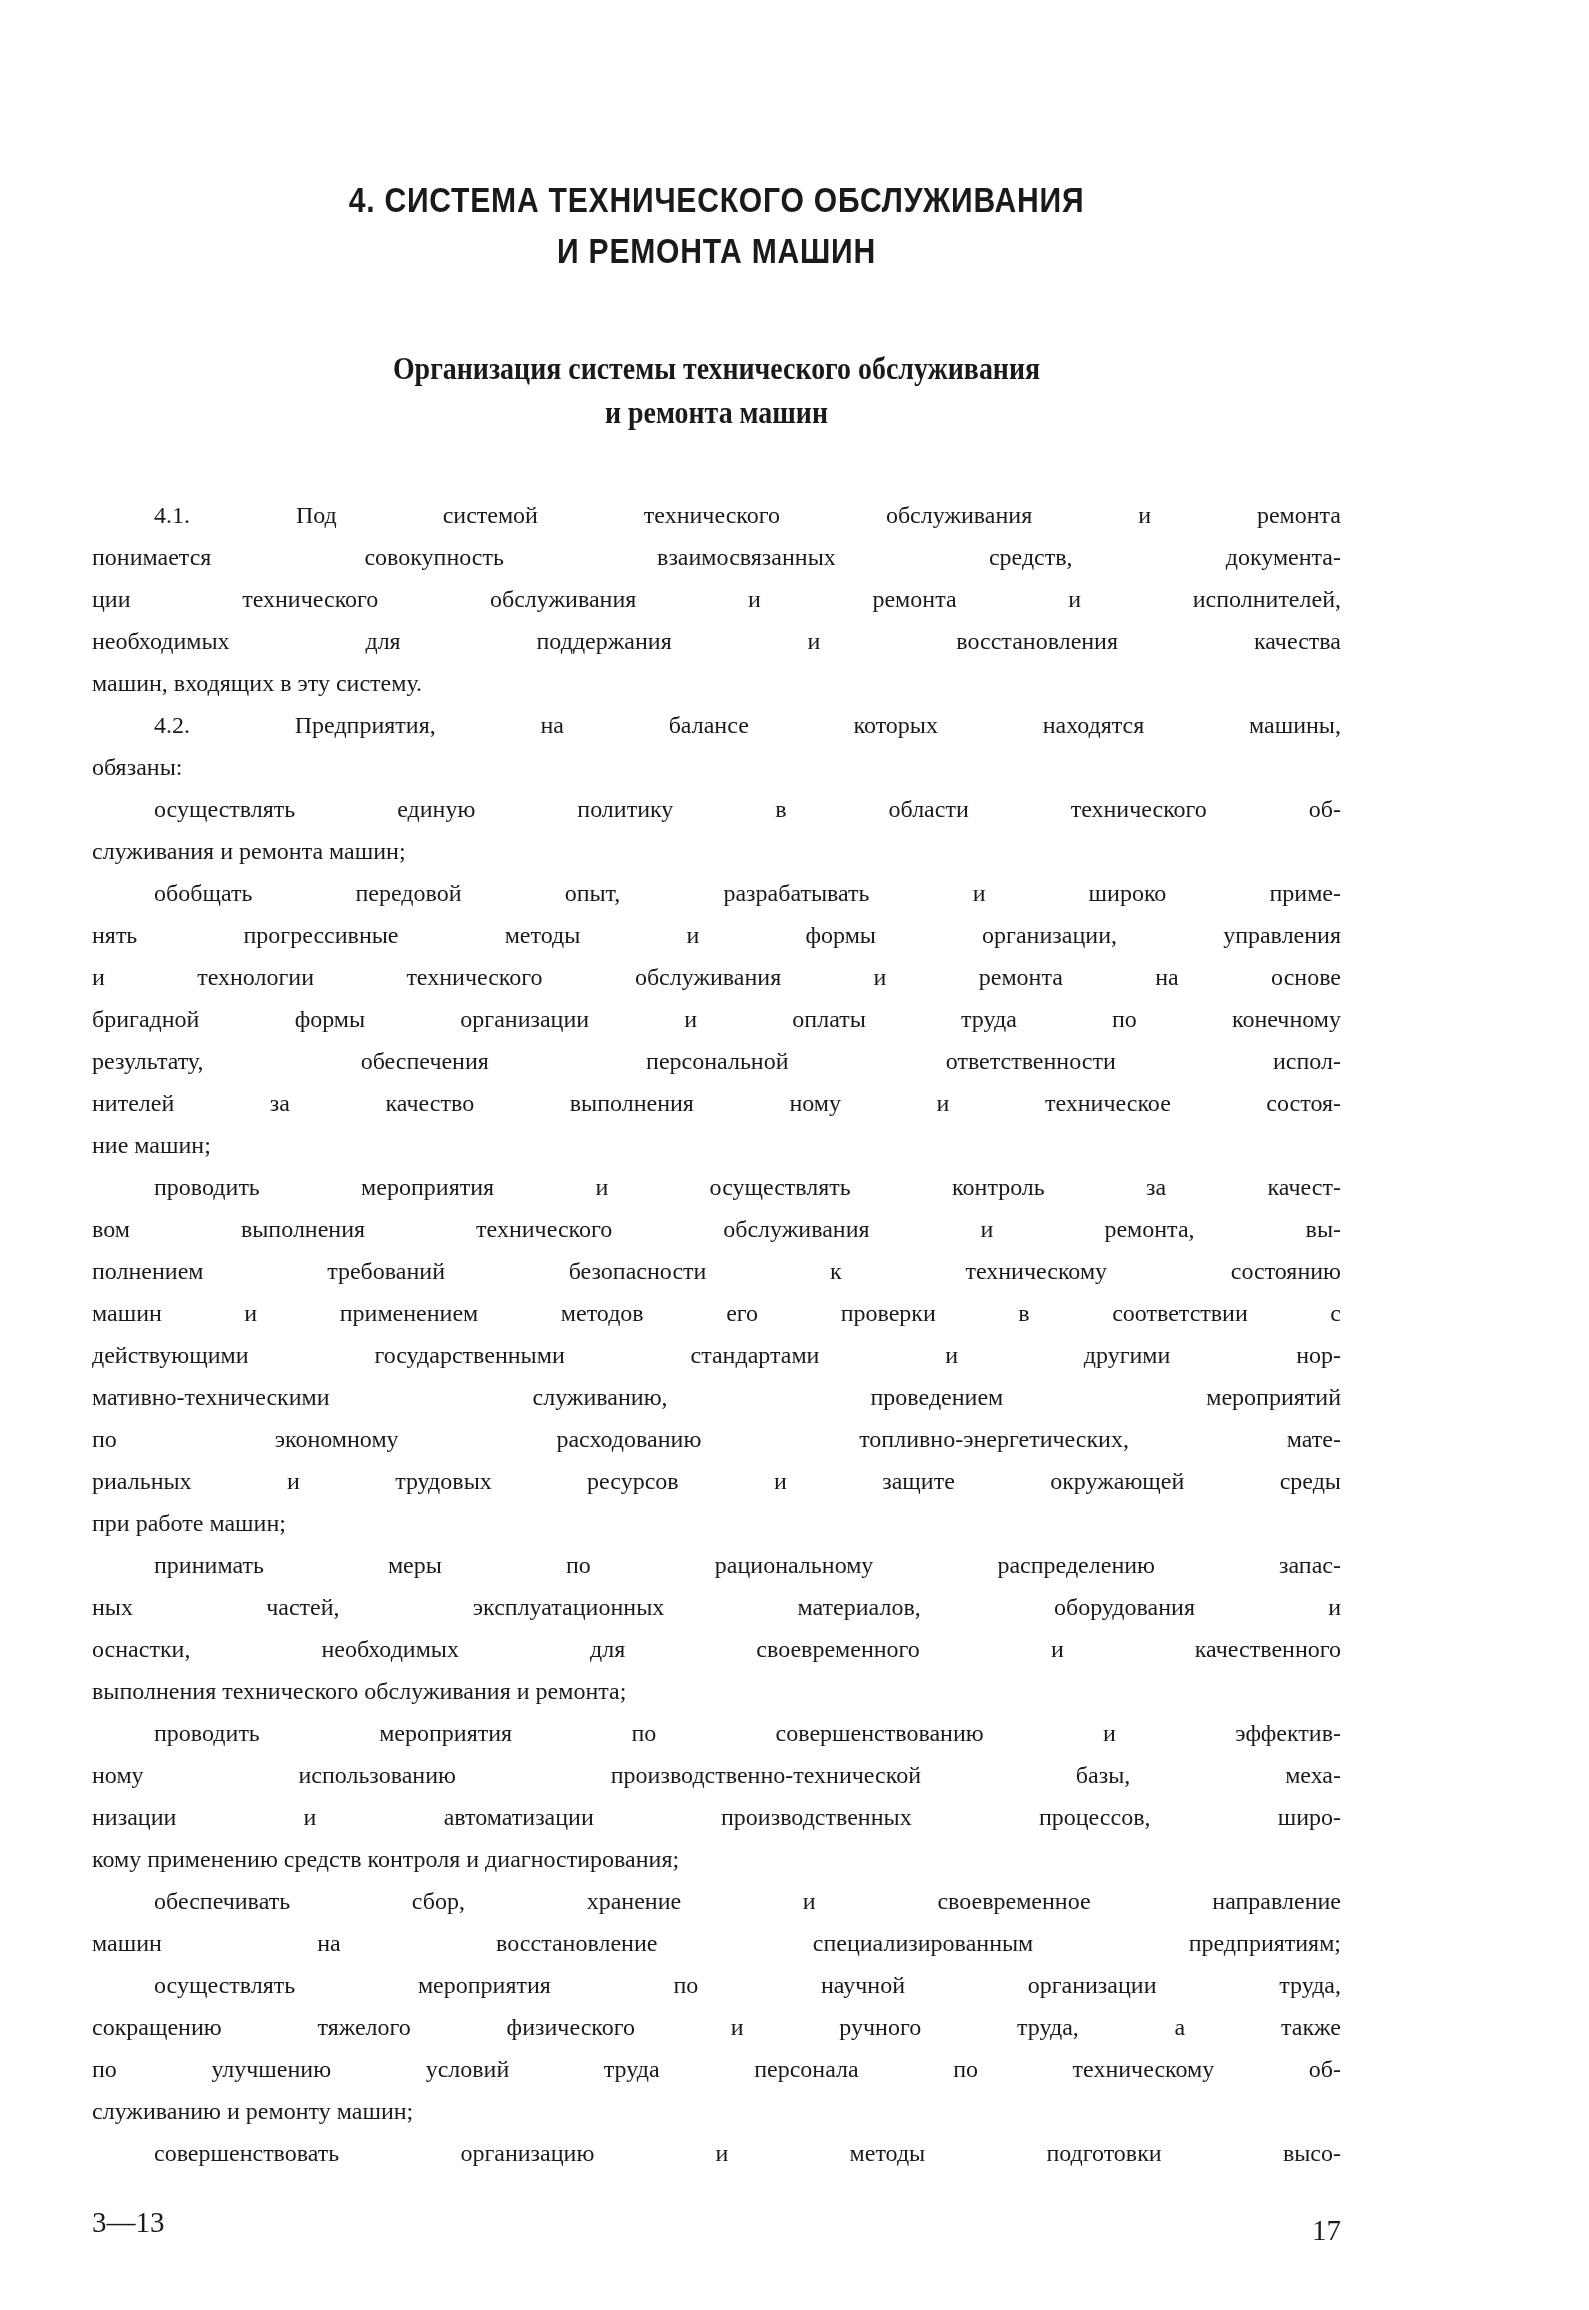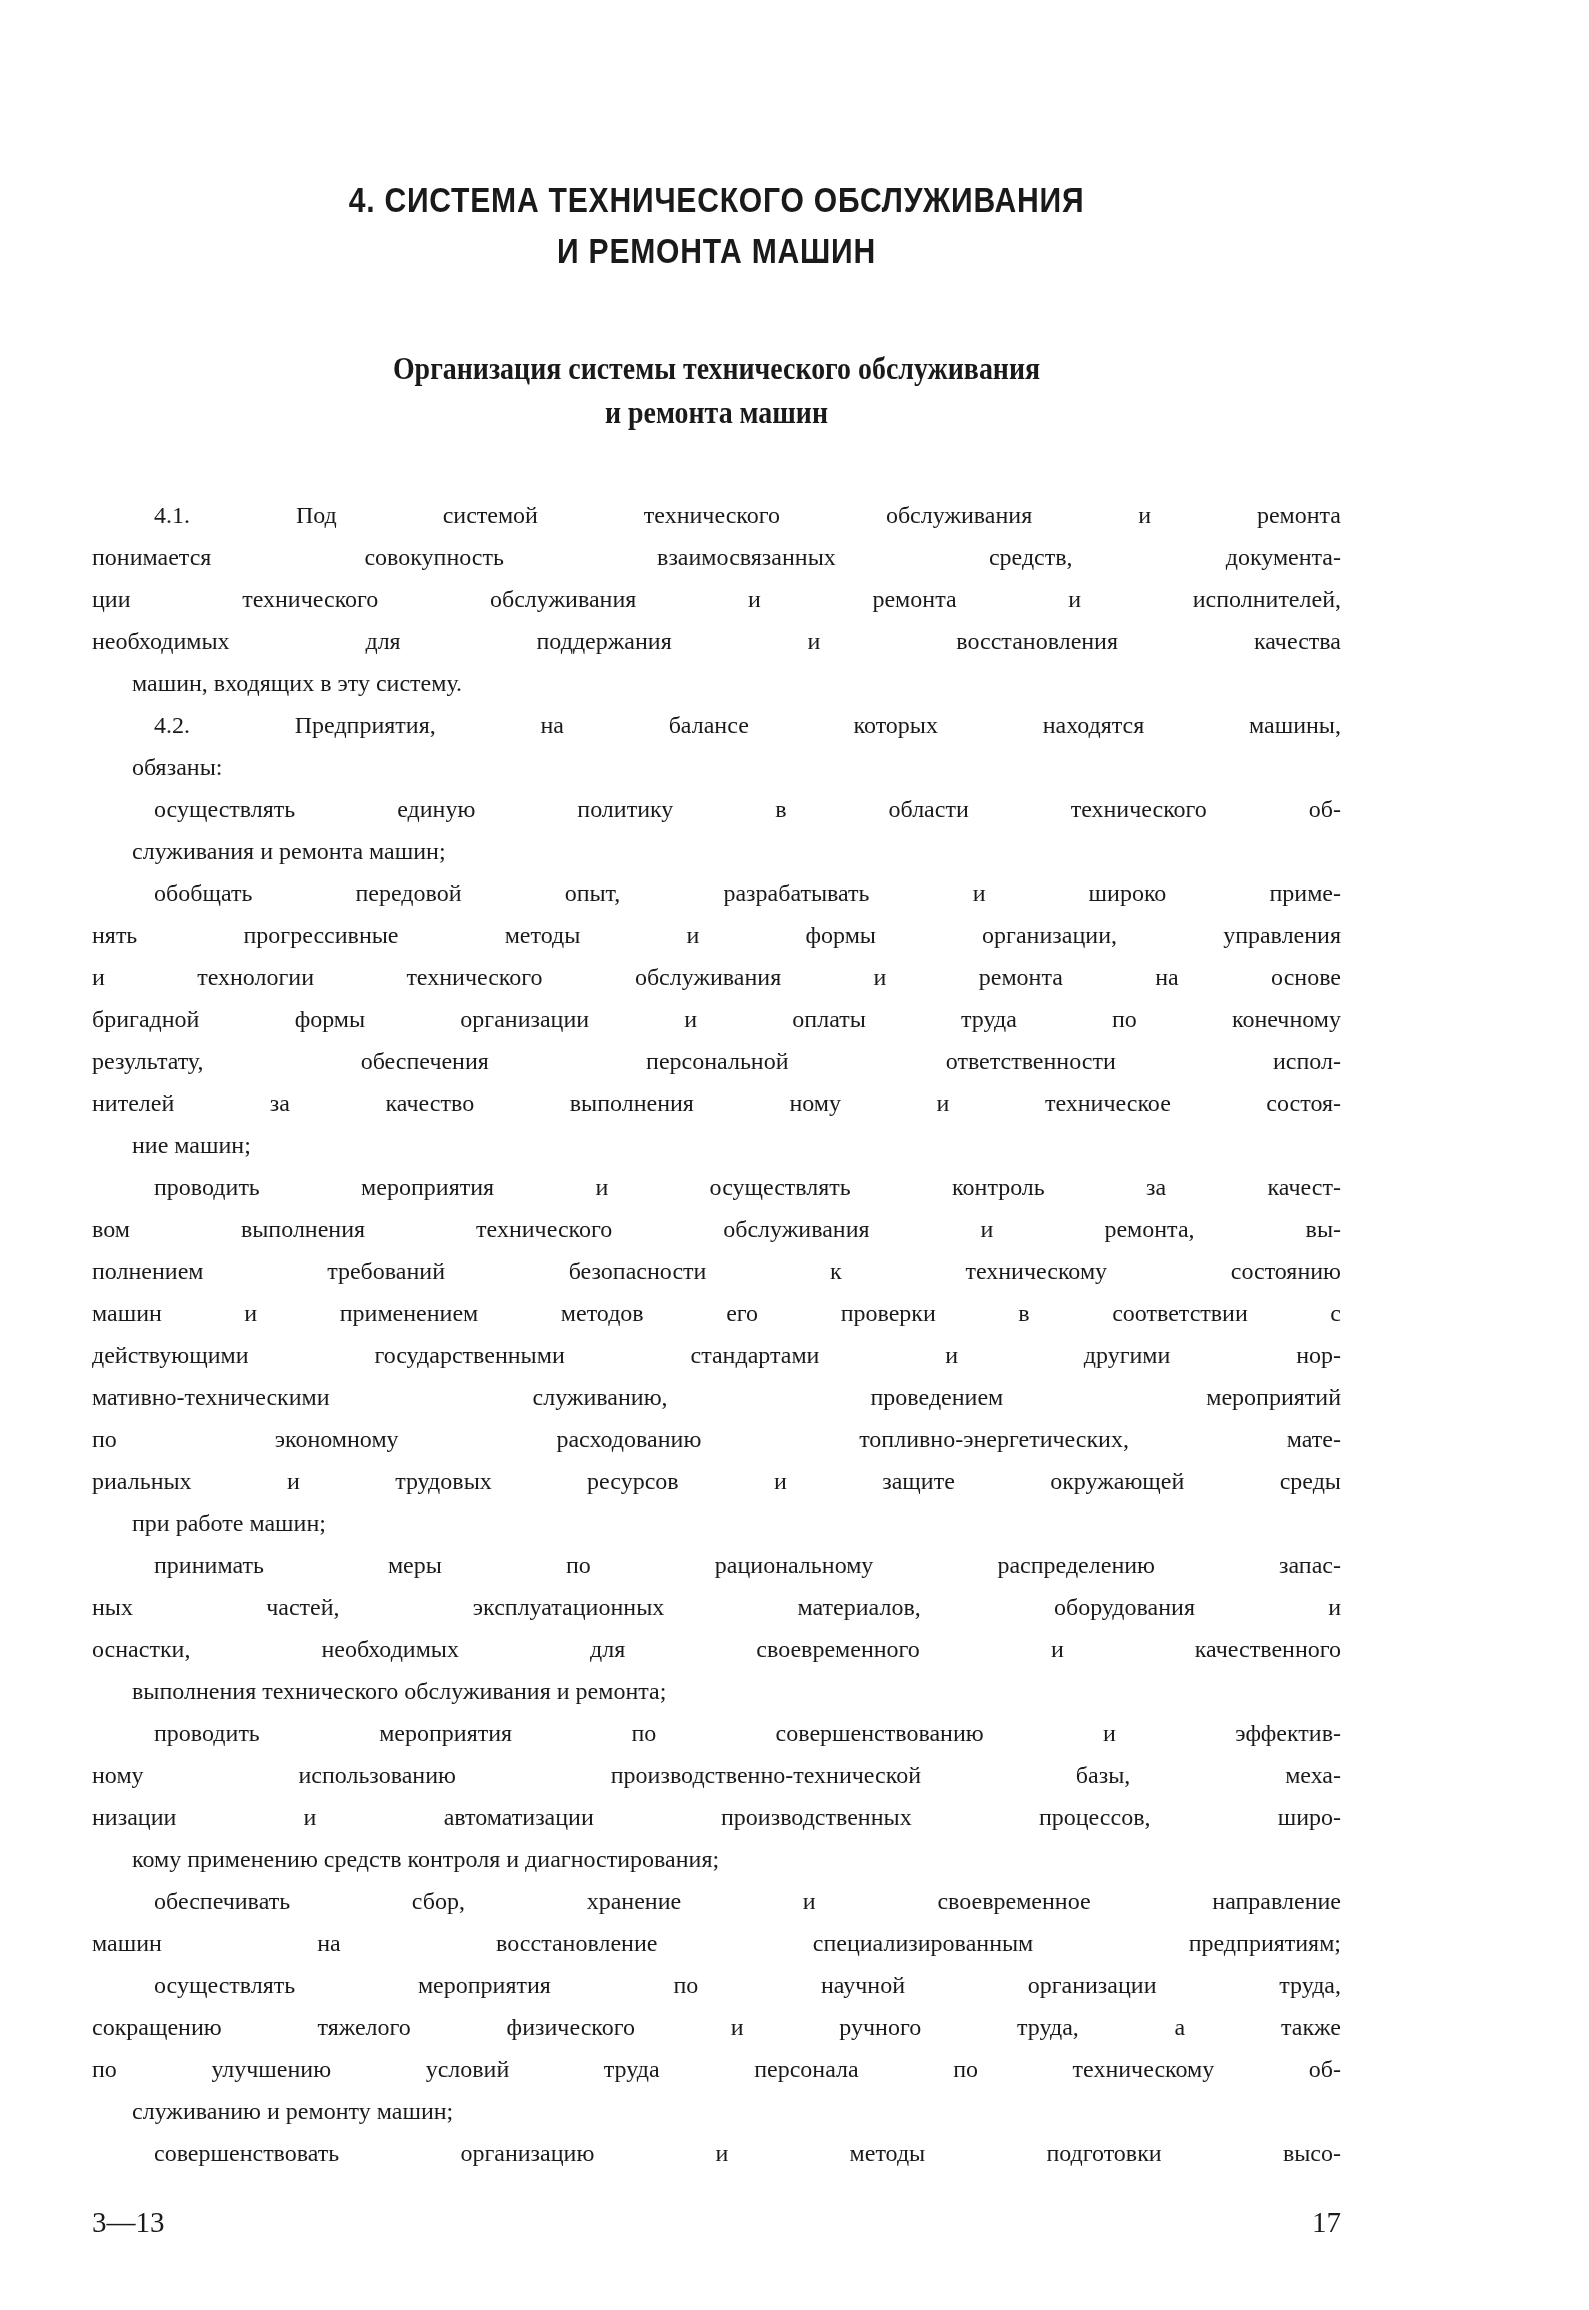--- a/index.html
+++ b/index.html
@@ -59,38 +59,38 @@
       line-height: 42px;
     }
     .line {
       display: block;
       white-space: nowrap;
       text-align: justify;
       text-align-last: justify;
       height: 42px;
     }
     .line.indent { padding-left: 62px; }
-    .line.last { text-align-last: left; margin-left: 40px; }
+    .line.last { text-align-last: left; }
     .footer {
       position: absolute;
       top: 2204px;
       left: 0;
       width: 1249px;
       font-size: 29px;
       line-height: 37px;
     }
     .footer .sig {
       position: absolute;
       left: 0;
       top: 0;
     }
     .footer .pageno {
       position: absolute;
       right: 0;
-      top: 0;
+      top: 8px;
     }
   </style>
 </head>
 <body>
 
 <div class="page">
 
   <div class="chapter-title">
     <div>4. СИСТЕМА ТЕХНИЧЕСКОГО ОБСЛУЖИВАНИЯ</div>
     <div>И РЕМОНТА МАШИН</div>

